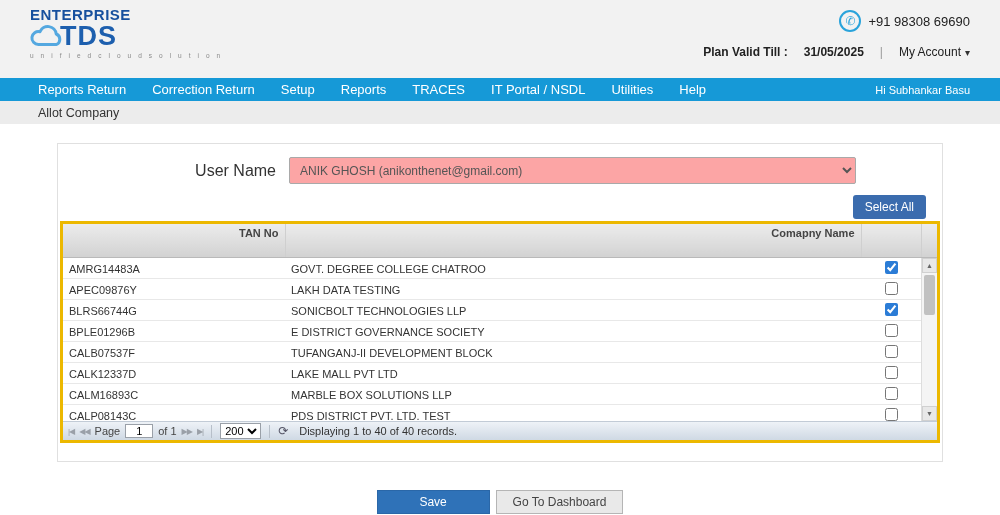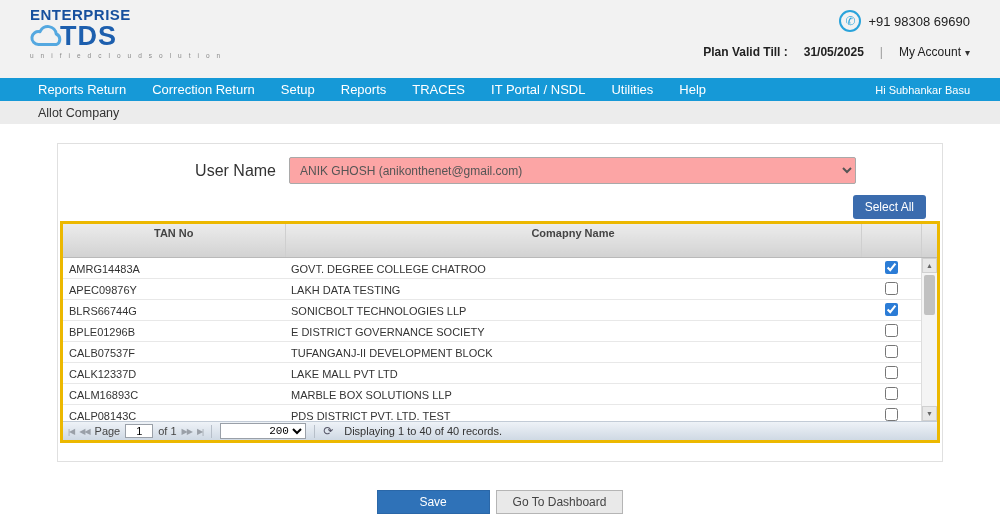--- a/index.html
+++ b/index.html
@@ -64,21 +64,21 @@
     background: var(--accent_blue, #3b6cae); color: #fff; border: none; border-radius: 3px;
     font-size: 12px; height: 24px; padding: 0 12px; cursor: pointer;
     font-family: "Liberation Sans", sans-serif;
   }
 
   
   .grid { margin: 2px 2px 0 2px; border: 3px solid var(--grid_border, #ecb800); position: relative; background: #fff; }
   table { border-collapse: collapse; table-layout: fixed; }
   .ghead { width: 100%; }
   .ghead th {
-    background: linear-gradient(#ececec, #d2d2d2); text-align: center; font-size: 11px;
+    background: linear-gradient(#ececec, #d2d2d2); text-align: right; font-size: 11px;
     color: #444; font-weight: bold; padding: 3px 6px 18px; height: 25px;
     border-bottom: 1px solid #b9b9b9; border-right: 1px solid #cfcfcf;
     white-space: nowrap; overflow: hidden;
   }
   .ghead th:last-child { border-right: none; }
   .col-tan { width: 222px; } .col-chk { width: 60px; } .col-sb { width: 16px; }
   .gbody { height: 163px; overflow: hidden; position: relative; }
   .gtable { width: calc(100% - 16px); }
   .gtable td {
     font-size: 11px; color: #333; padding: 3px 6px 2px; height: 18px;
@@ -104,21 +104,21 @@
     height: 19px; background: linear-gradient(#eef2f7, #cfd9e4); border-top: 1px solid #c2cbd6;
     display: flex; align-items: center; font-size: 11px; color: #444; padding: 0 5px; gap: 5px;
   }
   .pg-ico { color: #9aa0a8; font-size: 8px; cursor: pointer; letter-spacing: -1px; }
   .pg-sep { width: 1px; height: 13px; background: #b7bfc9; margin: 0 3px; }
   .pg-label { color: #444; }
   .pg-input {
     width: 28px; height: 14px; font-size: 11px; text-align: center;
     border: 1px solid #9aa0a8; background: #fff; font-family: "Liberation Sans", sans-serif;
   }
-  .pg-size { height: 16px; font-size: 11px; font-family: Liberation Mono, monospace; border: 1px solid #9aa0a8; background: #fff; padding-left: 44px; }
+  .pg-size { height: 16px; font-size: 11px; font-family: Liberation Sans, sans-serif; border: 1px solid #9aa0a8; background: #fff; }
   .pg-refresh { font-size: 12px; color: #556; cursor: pointer; }
   .pg-status { margin-left: 6px; color: #333; }
 
   
   .footer-buttons { display: flex; justify-content: center; gap: 6px; margin-top: 28px; }
   .btn-save {
     width: 113px; height: 24px; background: var(--save, #2f72b8); color: #fff;
     border: 1px solid #2a67a8; font-size: 12px; cursor: pointer; font-family: "Liberation Sans", sans-serif;
   }
   .btn-dashboard {

